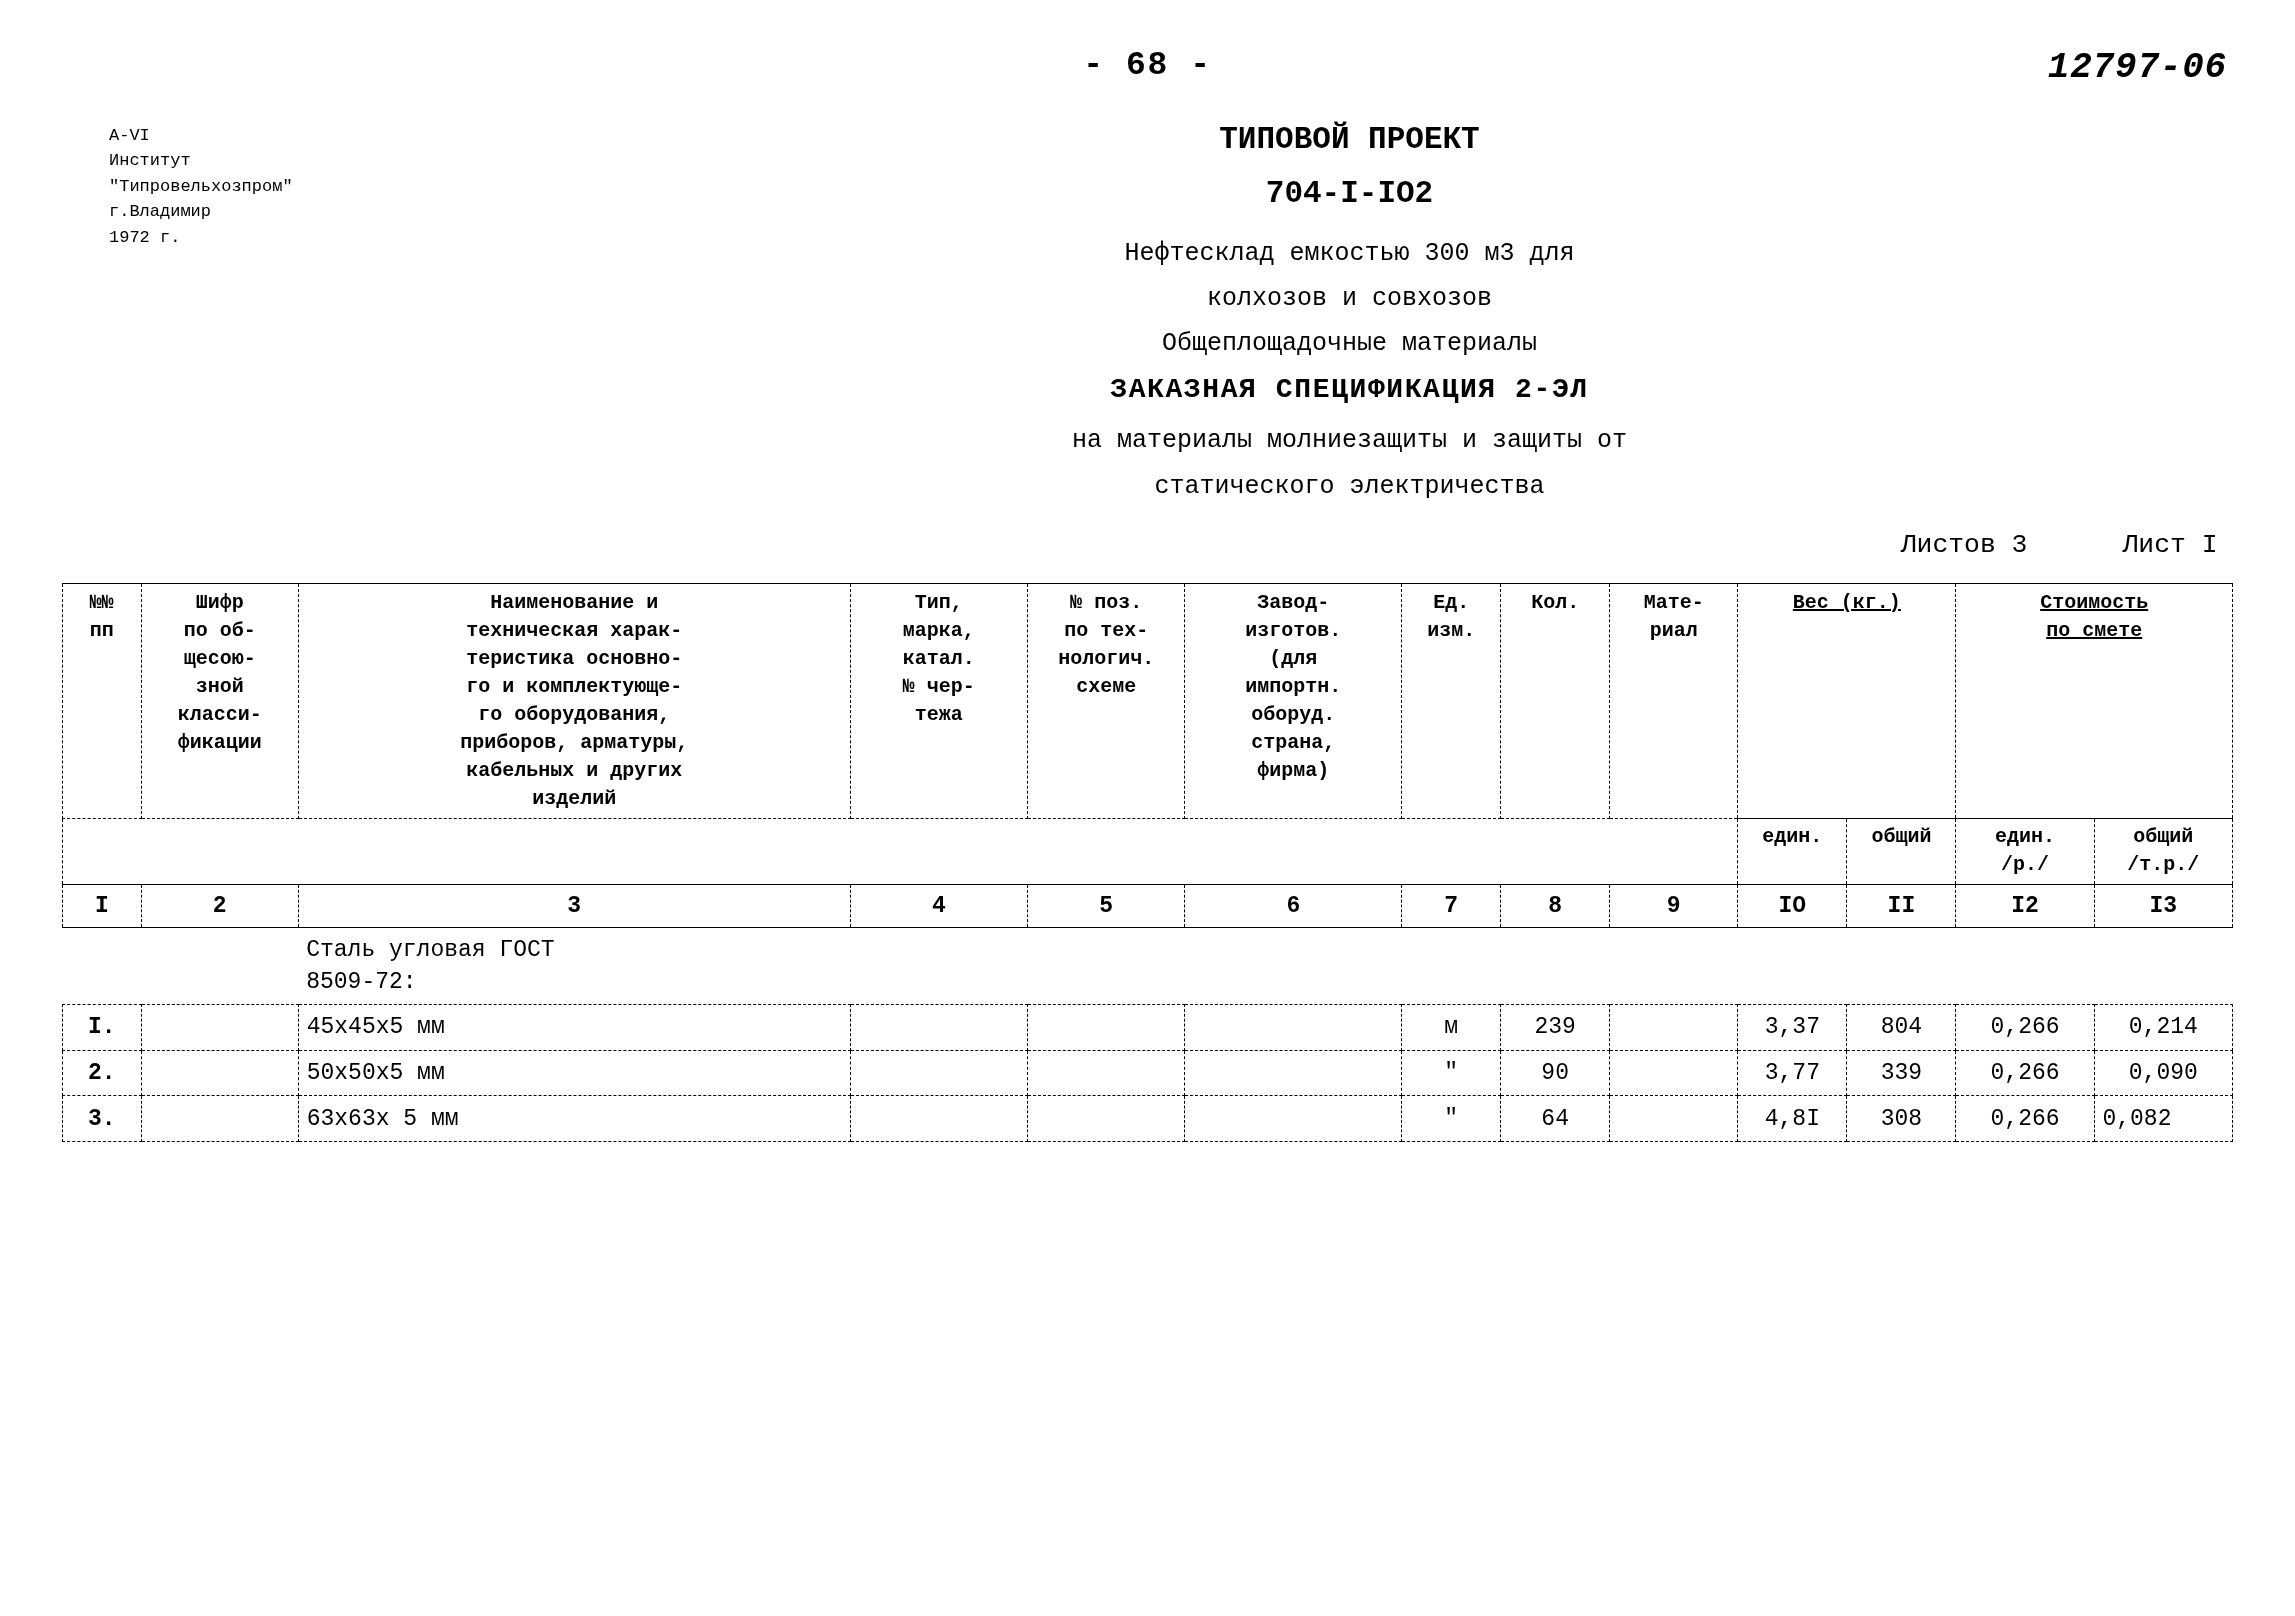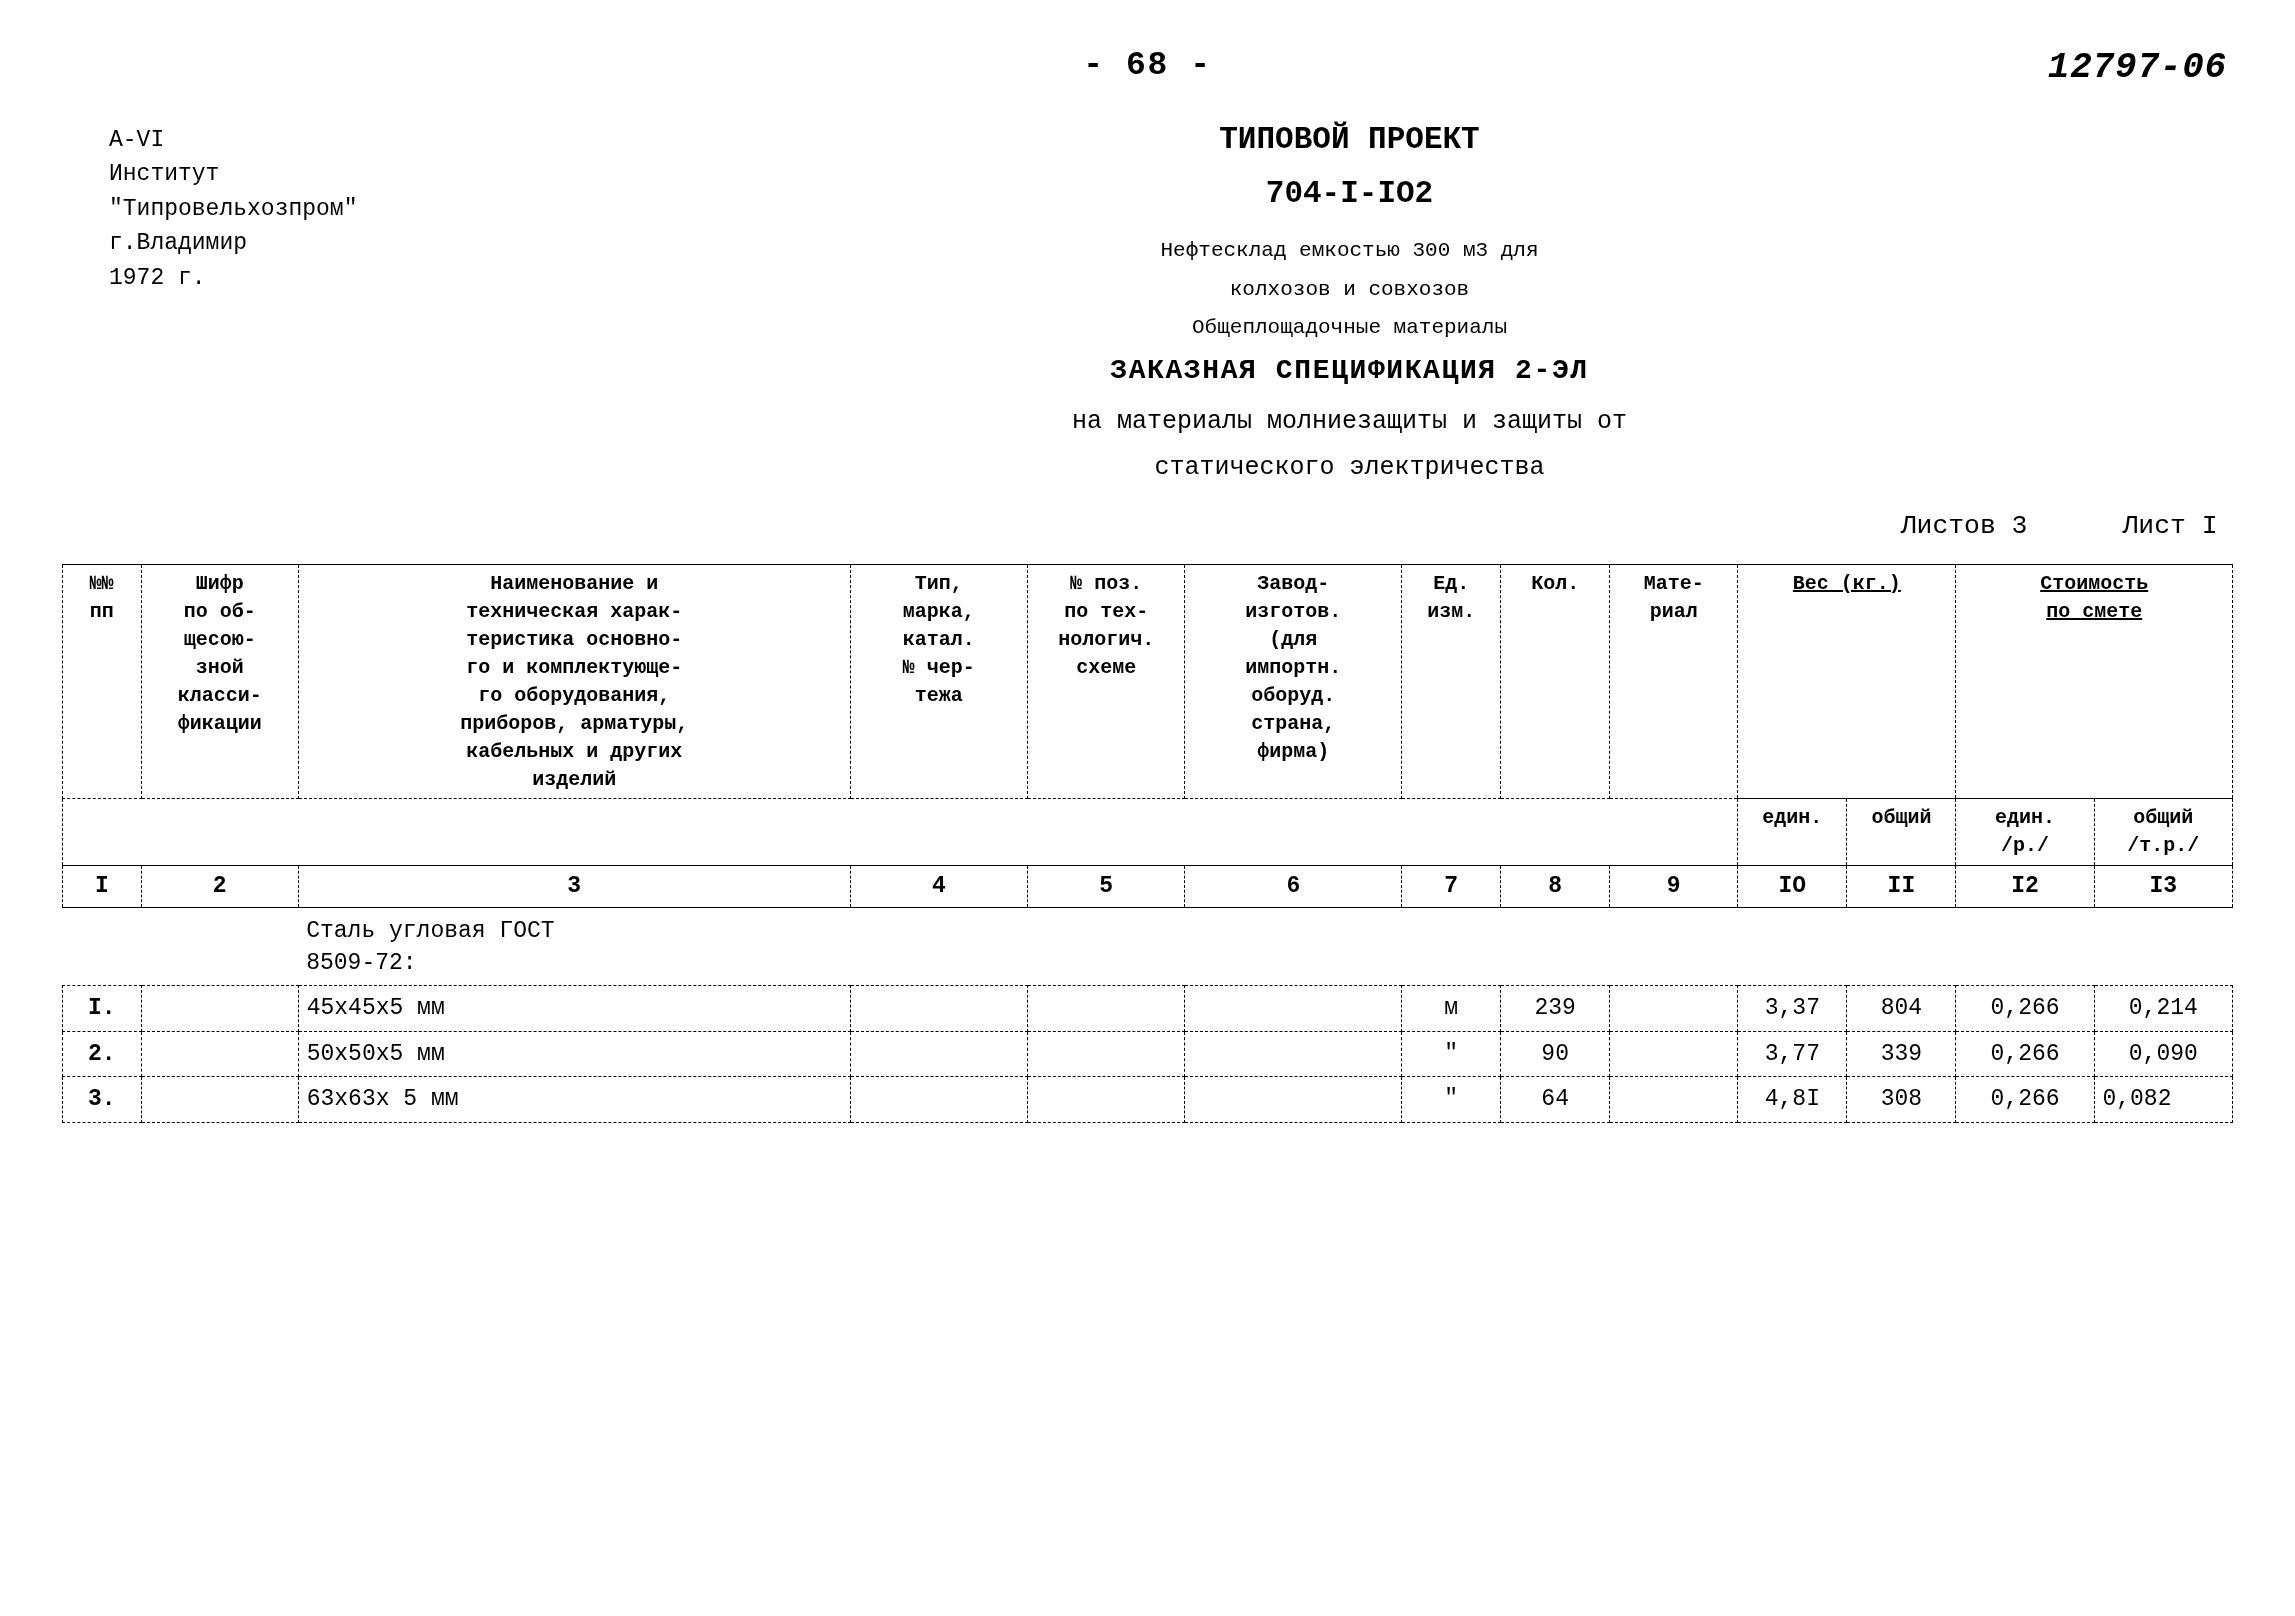--- a/index.html
+++ b/index.html
@@ -37,21 +37,21 @@
     }
 
     .header-section {
       display: flex;
       margin-top: 31px;
       margin-bottom: 15.5px;
     }
 
     .left-org {
       width: 404px;
-      font-size: 23px;
+      font-size: 17px;
       line-height: 1.5;
       padding-left: 47px;
       margin-top: 7.8px;
     }
 
     .center-info {
       flex: 1;
       text-align: center;
       font-size: 28px;
       line-height: 1.6;
@@ -63,21 +63,21 @@
       margin-bottom: 4.7px;
     }
 
     .center-info .project-code {
       font-size: 31px;
       font-weight: bold;
       margin-bottom: 15.5px;
     }
 
     .center-info .description {
-      font-size: 21px;
+      font-size: 25px;
       margin-bottom: 4.7px;
     }
 
     .center-info .album-title {
       font-size: 29.5px;
       font-weight: bold;
       margin-top: 12.4px;
       margin-bottom: 7.8px;
     }
 

